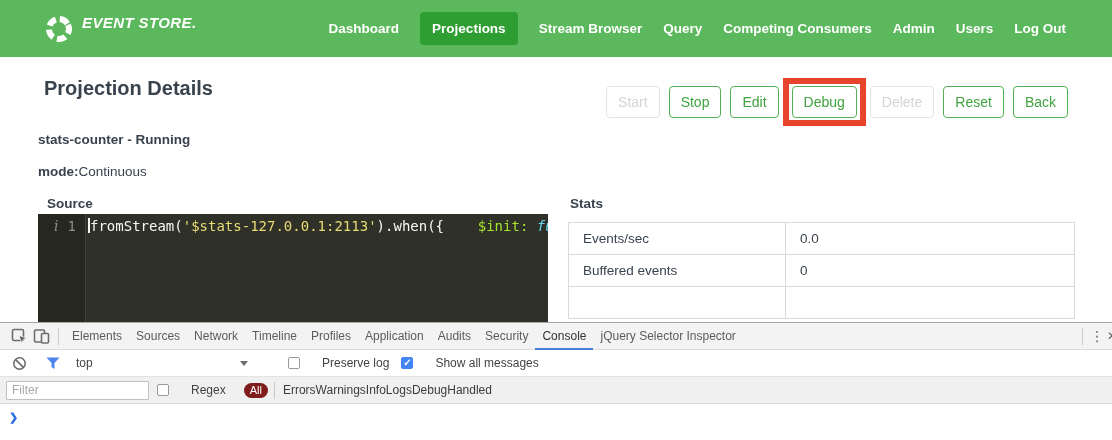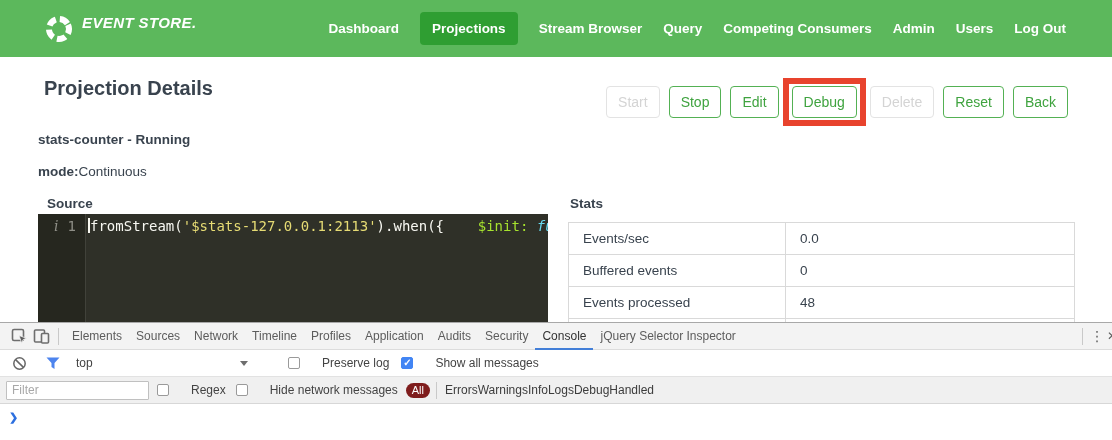--- a/index.html
+++ b/index.html
@@ -138,24 +138,20 @@
   <div class="sec-heading stats-heading">Stats</div>
   <table class="stats-table">
     <tbody>
         <tr>
       <td class="c1">Events/sec</td>
       <td>0.0</td>
     </tr>
     <tr>
       <td class="c1">Buffered events</td>
       <td>0</td>
-    </tr>
-    <tr>
-      <td class="c1">Events processed</td>
-      <td>48</td>
     </tr>
     <tr>
           <td class="c1"></td>
           <td></td>
         </tr>
   </tbody>
     </table>
 </main>
 
 <section class="devtools">
@@ -218,24 +214,20 @@
   </div>
 
   <div class="dt-row dt-filterbar">
     <input class="filter-input" placeholder="Filter" style="">
     <span class="gap8"></span>
     <span class="cb-group">
       <span class="cb"></span>
       <span>Regex</span>
     </span>
     <span class="gap10"></span>
-    <span class="cb-group">
-      <span class="cb"></span>
-      <span>Hide network messages</span>
-    </span>
     <span class="gap8"></span>
     <span class="all-badge">All</span>
     <span class="dt-sep"></span>
     <span class="levels">
       <span class="level">Errors</span>
       <span class="level">Warnings</span>
       <span class="level">Info</span>
       <span class="level">Logs</span>
       <span class="level">Debug</span>
       <span class="level">Handled</span>

